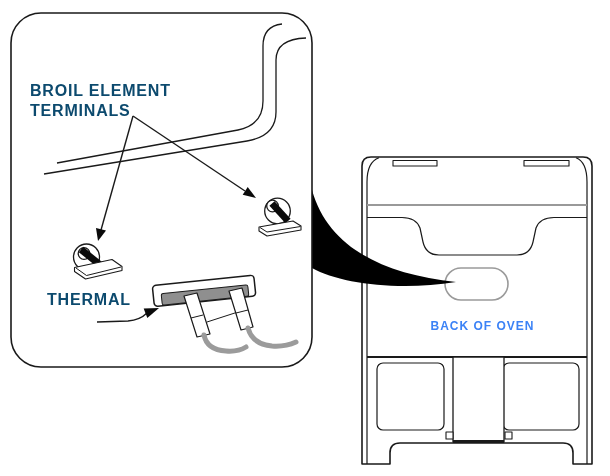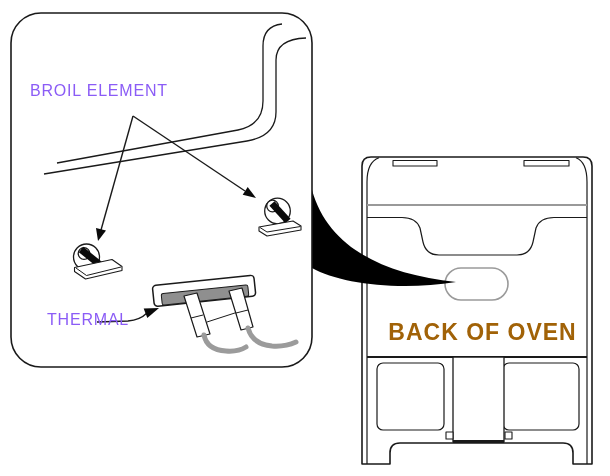--- a/index.html
+++ b/index.html
@@ -1,26 +1,26 @@
 <!DOCTYPE html>
 <html><head>
 <meta charset="utf-8">
 <style>
   html,body{margin:0;padding:0;background:#ffffff;}
   #stage{
     position:relative;width:610px;height:476px;background:#ffffff;overflow:hidden;
     font-family:"Liberation Sans", sans-serif;color:#000;
   }
   #artwork{position:absolute;left:0;top:0;}
-  .label{position:absolute;font-size:16px;letter-spacing:0.8px;line-height:19.5px;color:#8b5cf6;}
+  .label{position:absolute;font-size:16px;letter-spacing:0.8px;line-height:19.5px;color:#0c4a6e;font-weight:bold;}
   .label div{white-space:nowrap;}
-  #thermal-fuse-label{line-height:24px;margin-top:20px;}
+  #thermal-fuse-label{line-height:24px;}
   #back-of-oven-label{
     position:absolute;left:377px;top:319px;width:211px;text-align:center;
-    font-size:23px;font-weight:bold;letter-spacing:1px;color:#a16207;white-space:nowrap;
+    font-size:12px;font-weight:bold;letter-spacing:1px;color:#3b82f6;white-space:nowrap;
   }
 </style>
 </head>
 <body>
 
 <div id="stage">
 
   <svg id="artwork" width="610" height="476" viewBox="0 0 610 476" fill="none" stroke-linejoin="round">
 
     <g stroke="#1a1a1a">
@@ -101,20 +101,21 @@
 
       <g stroke-width="1.4">
         <path d="M 97 322 L 128 321 Q 140 320 147 313"></path>
         <polygon fill="#0a0a0a" stroke="none" points="159,308 147.3,318 143.7,308.4"></polygon>
       </g>
     </g>
   </svg>
 
   <div class="label" id="broil-label" style="left:30px;top:81px;">
     <div>BROIL ELEMENT</div>
+    <div>TERMINALS</div>
   </div>
 
   <div class="label" id="thermal-fuse-label" style="left:47px;top:288px;">
     <div>THERMAL</div>
   </div>
 
   <div id="back-of-oven-label">BACK OF OVEN</div>
 
 </div>
 

